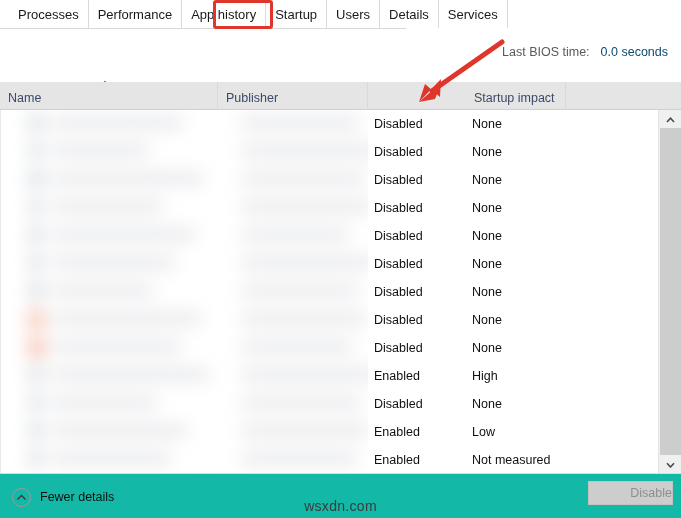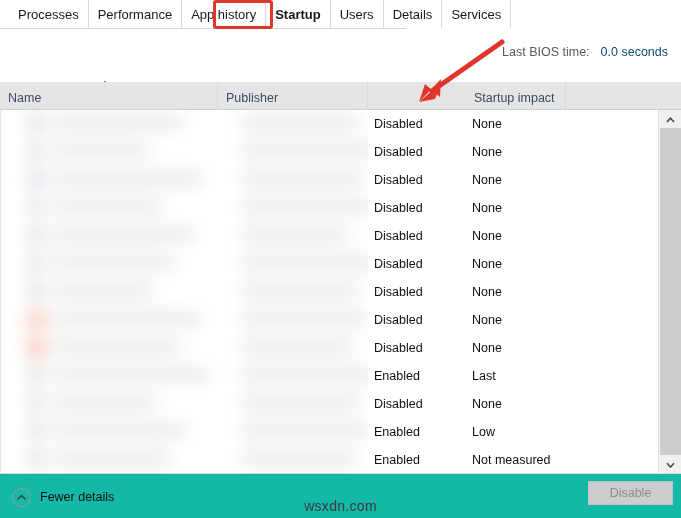--- a/index.html
+++ b/index.html
@@ -53,21 +53,21 @@
     color: #1a1a1a;
     background: #ffffff;
     border-right: 1px solid #d9d9d9;
     box-sizing: border-box;
     white-space: nowrap;
     letter-spacing: 0px;
   }
   .tab.first { border-left: 1px solid transparent; }
   .tab.active {
     background: #ffffff;
-    font-weight: bold;
+    font-weight: normal;
   }
   .tab.last { border-right: 1px solid #d9d9d9; }
 
   
   .tab-highlight {
     position: absolute;
     left: 213px;
     top: 0px;
     width: 60px;
     height: 29px;
@@ -284,21 +284,21 @@
     top: 481px;
     width: 85px;
     height: 24px;
     background: #cdcdcd;
     border: 1px solid #c3c3c3;
     color: #8e8e8e;
     font-size: 12.5px;
     font-family: "Liberation Sans", sans-serif;
     display: flex;
     align-items: center;
-    justify-content: center;
+    justify-content: flex-end;
     box-sizing: border-box;
   }
 
   .watermark {
     position: absolute;
     left: 0;
     top: 498px;
     width: 681px;
     text-align: center;
     font-size: 14px;
@@ -461,21 +461,21 @@
     <div class="row" style="top:196px">
       <span class="cell cell-status">Disabled</span>
       <span class="cell cell-impact">None</span>
     </div>
     <div class="row" style="top:224px">
       <span class="cell cell-status">Disabled</span>
       <span class="cell cell-impact">None</span>
     </div>
     <div class="row" style="top:252px">
       <span class="cell cell-status">Enabled</span>
-      <span class="cell cell-impact">Last</span>
+      <span class="cell cell-impact">High</span>
     </div>
     <div class="row" style="top:280px">
       <span class="cell cell-status">Disabled</span>
       <span class="cell cell-impact">None</span>
     </div>
     <div class="row" style="top:308px">
       <span class="cell cell-status">Enabled</span>
       <span class="cell cell-impact">Low</span>
     </div>
     <div class="row" style="top:336px">

